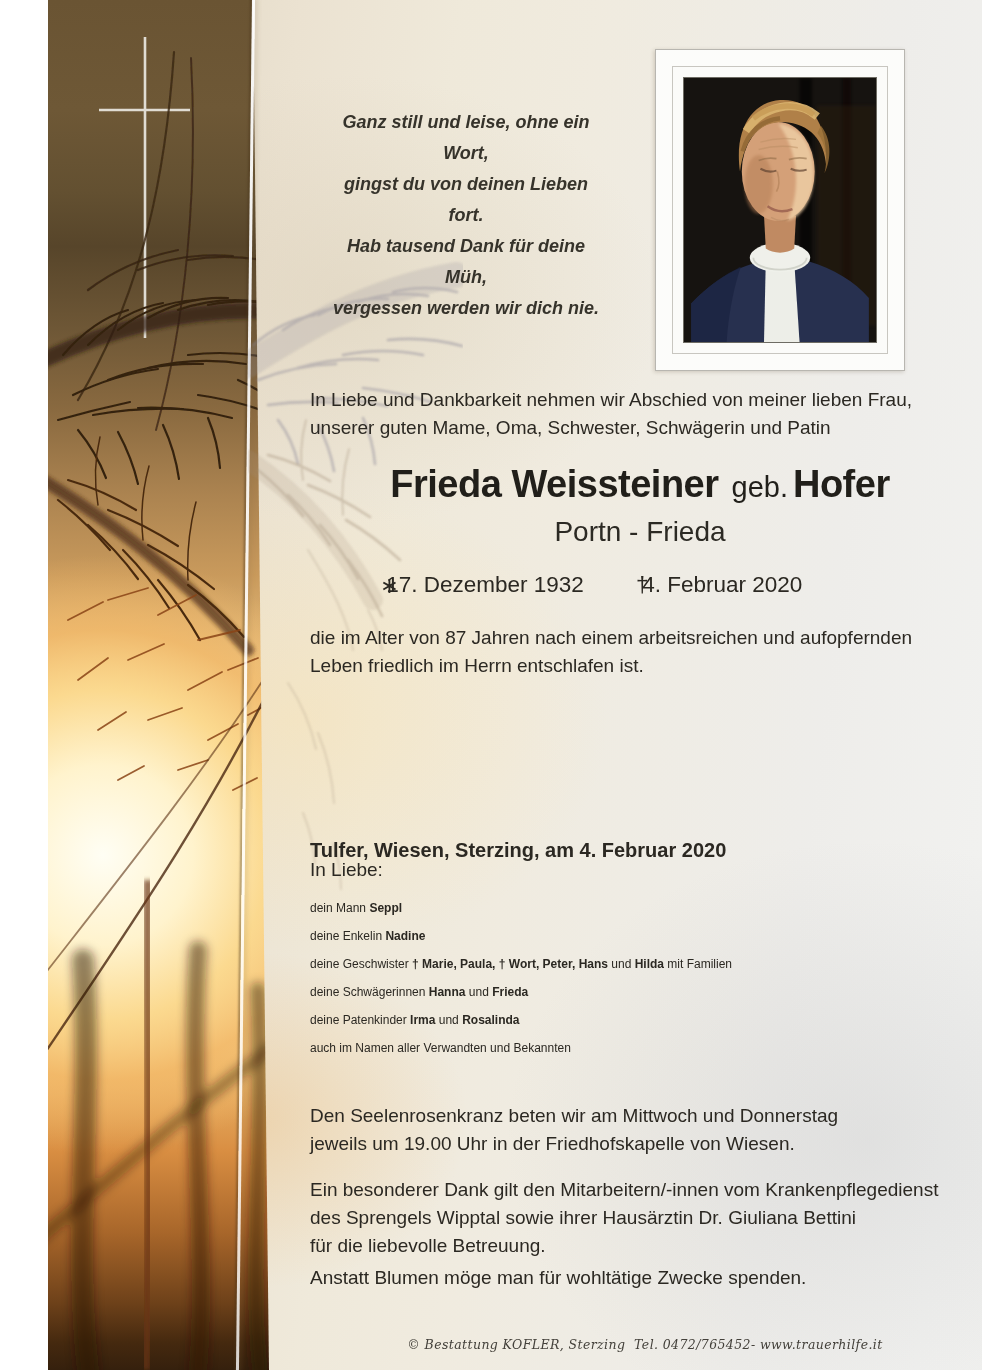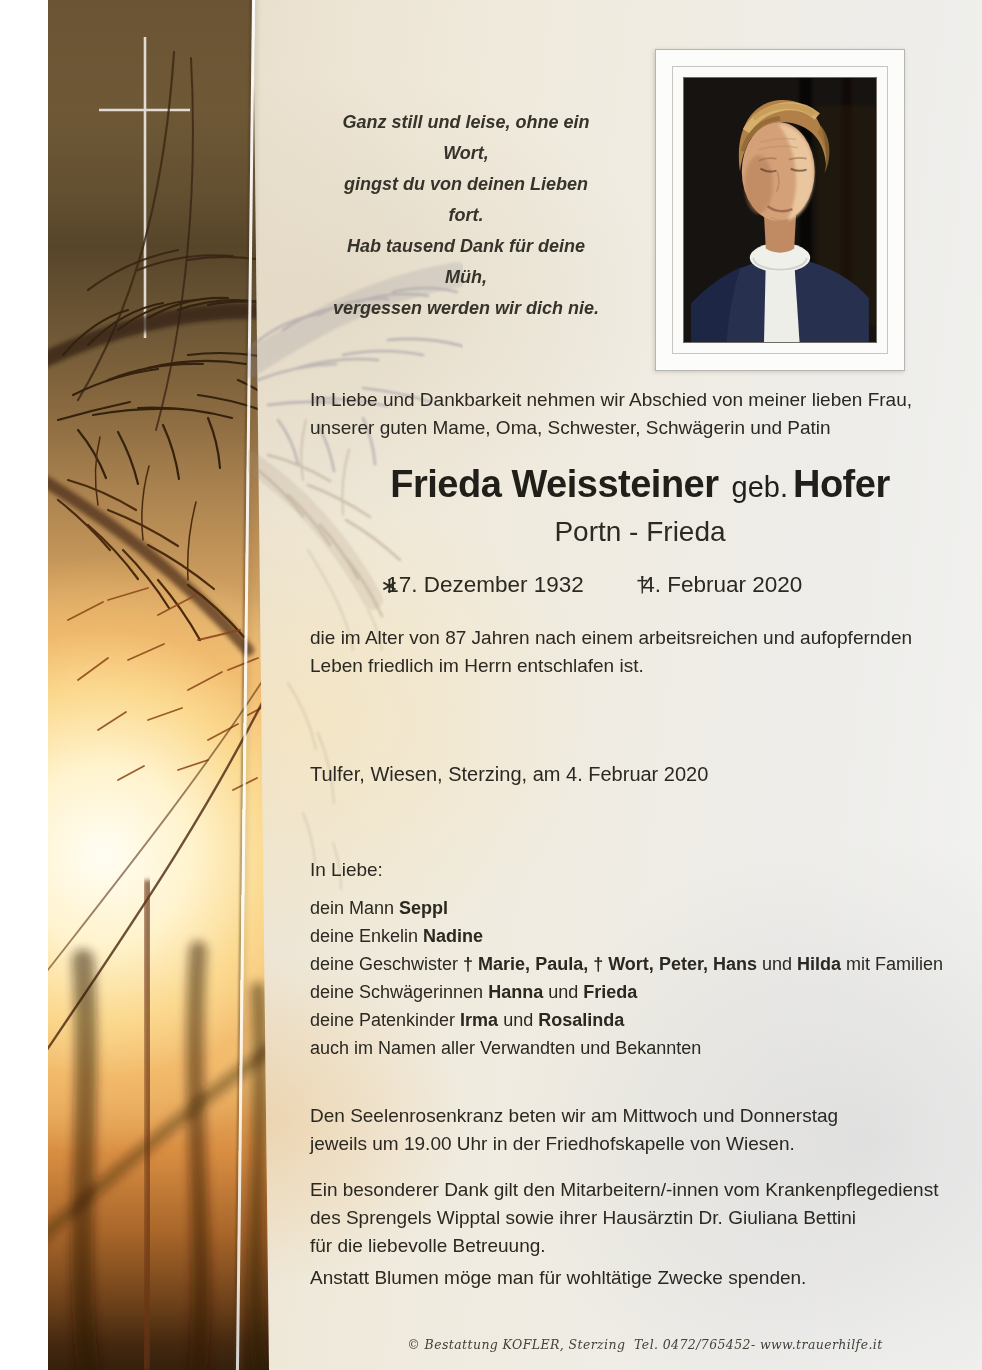--- a/index.html
+++ b/index.html
@@ -55,23 +55,23 @@
   .name-line{top:459px;text-align:center;font-size:38px;font-weight:700;letter-spacing:-0.5px;line-height:50px;color:#211f1a;}
   .name-line .geb{font-size:29px;font-weight:400;letter-spacing:0;margin:0 5px 0 13px;}
   .nickname{top:515px;text-align:center;font-size:28px;font-weight:400;color:#2c2a24;line-height:34px;}
   .dates{top:572px;height:32px;font-size:22.5px;}
   .dates span{position:absolute;white-space:nowrap;}
   .dates .birth{left:70px;}
   .dates .death{left:326px;}
   .para{font-size:19px;line-height:28px;white-space:pre-line;}
   .p-age{top:624px;}
   .p-service{top:699px;}
-  .p-places{top:763px;font-size:20px;font-weight:400;}
+  .p-places{top:839px;font-size:20px;font-weight:700;}
   .fam-head{top:856px;font-size:19px;line-height:28px;}
-  .fam-list{top:894px;font-size:18px;line-height:28px;}
+  .fam-list{top:894px;font-size:12px;line-height:28px;}
   .fam-list div{white-space:nowrap;}
   .fam-list .b{font-weight:700;}
   .p-rosary{top:1102px;}
   .p-thanks{top:1176px;}
   .p-donate{top:1264px;}
   .footer{
     position:absolute;left:212px;right:0;top:1337px;z-index:10;text-align:center;
     font-family:"DejaVu Serif",serif;font-style:italic;font-size:12.5px;
     letter-spacing:.4px;color:#43403a;white-space:pre;
   }

